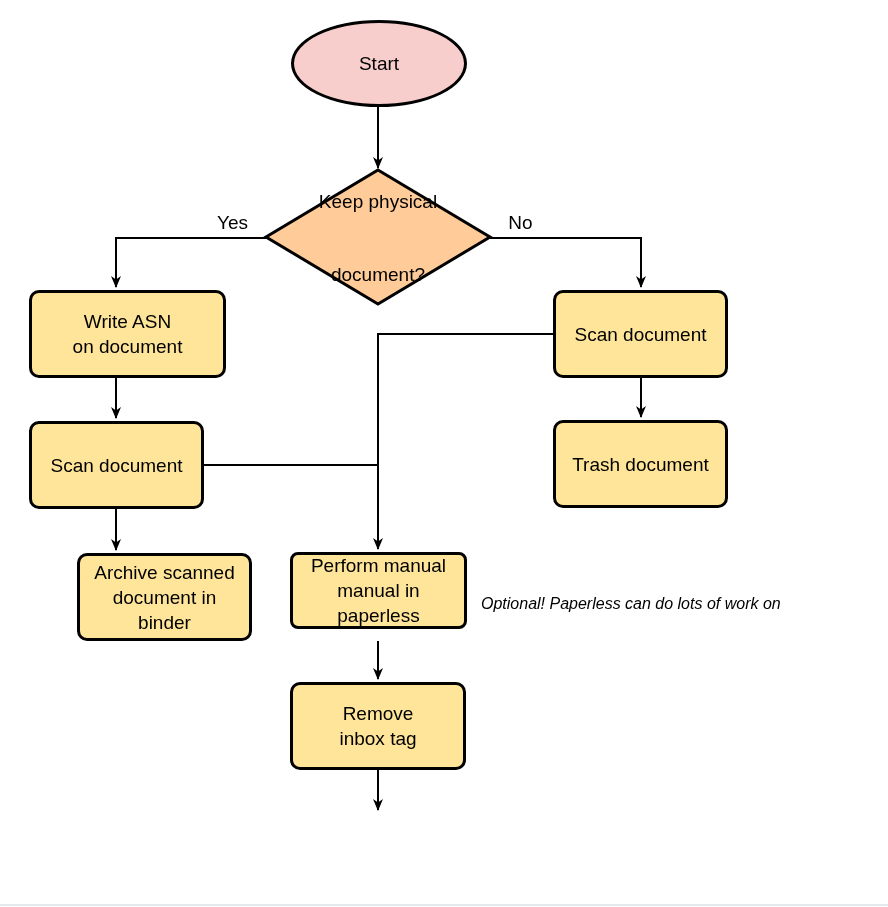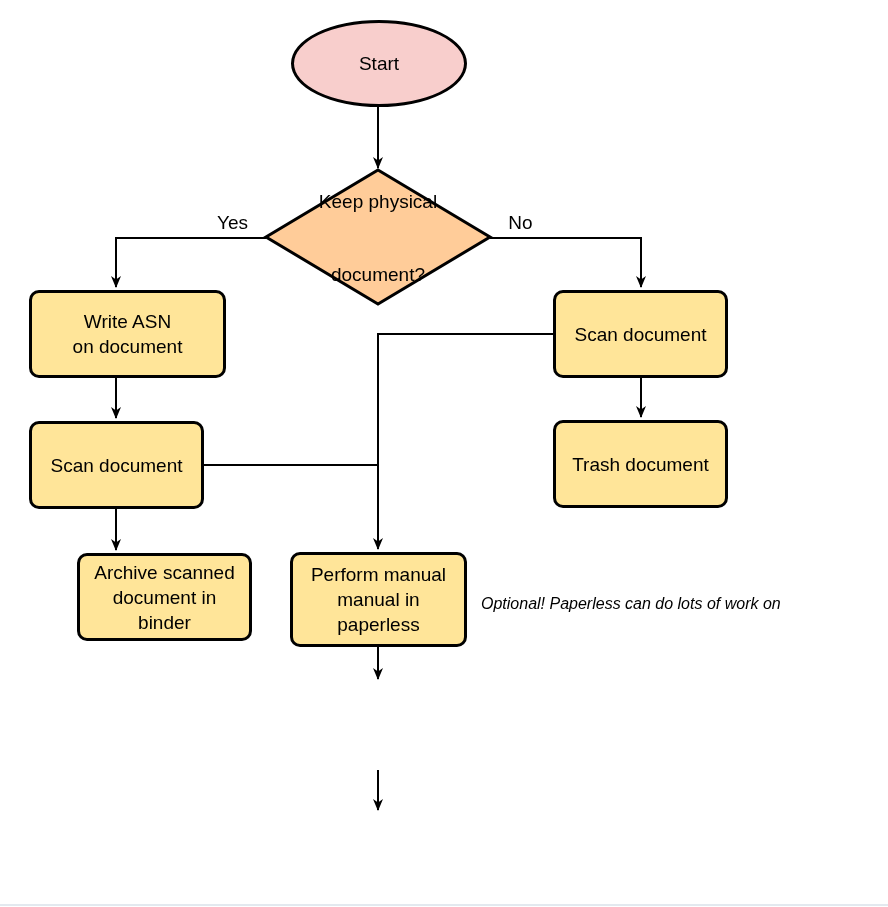--- a/index.html
+++ b/index.html
@@ -128,26 +128,30 @@
   </div>
 
   <div class="node process" style="left:553px; top:290px; width:175px; height:88px;">
     <div>Scan document</div>
   </div>
 
   <div class="node process" style="left:553px; top:420px; width:175px; height:88px;">
     <div>Trash document</div>
   </div>
 
-  <div class="node process" style="left:290px; top:552px; width:177px; height:95px;">
+  <div class="node process" style="left:290px; top:552px; width:177px; height:77px;border-radius:8px;">
     <div>Perform manual</div>
     <div>manual in</div>
     <div>paperless</div>
   </div>
 
+  <div class="node process" style="left:290px; top:682px; width:176px; height:88px;">
+    <div>Remove</div>
+    <div>inbox tag</div>
+  </div>
 
 
   <div class="annotation">
     <div>Optional! Paperless can do lots of work on</div>
   </div>
 
   <div class="page-edge"></div>
 
 </div>
 

